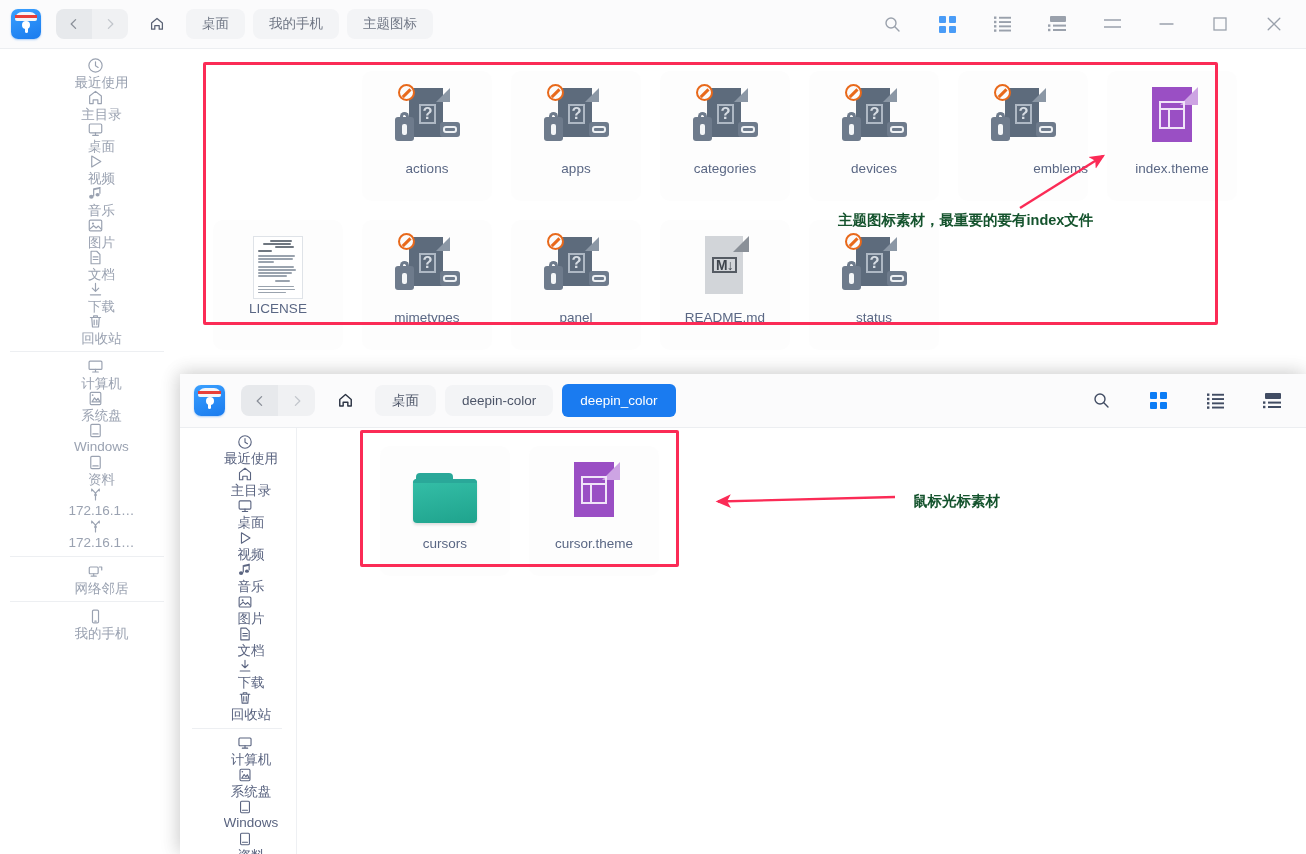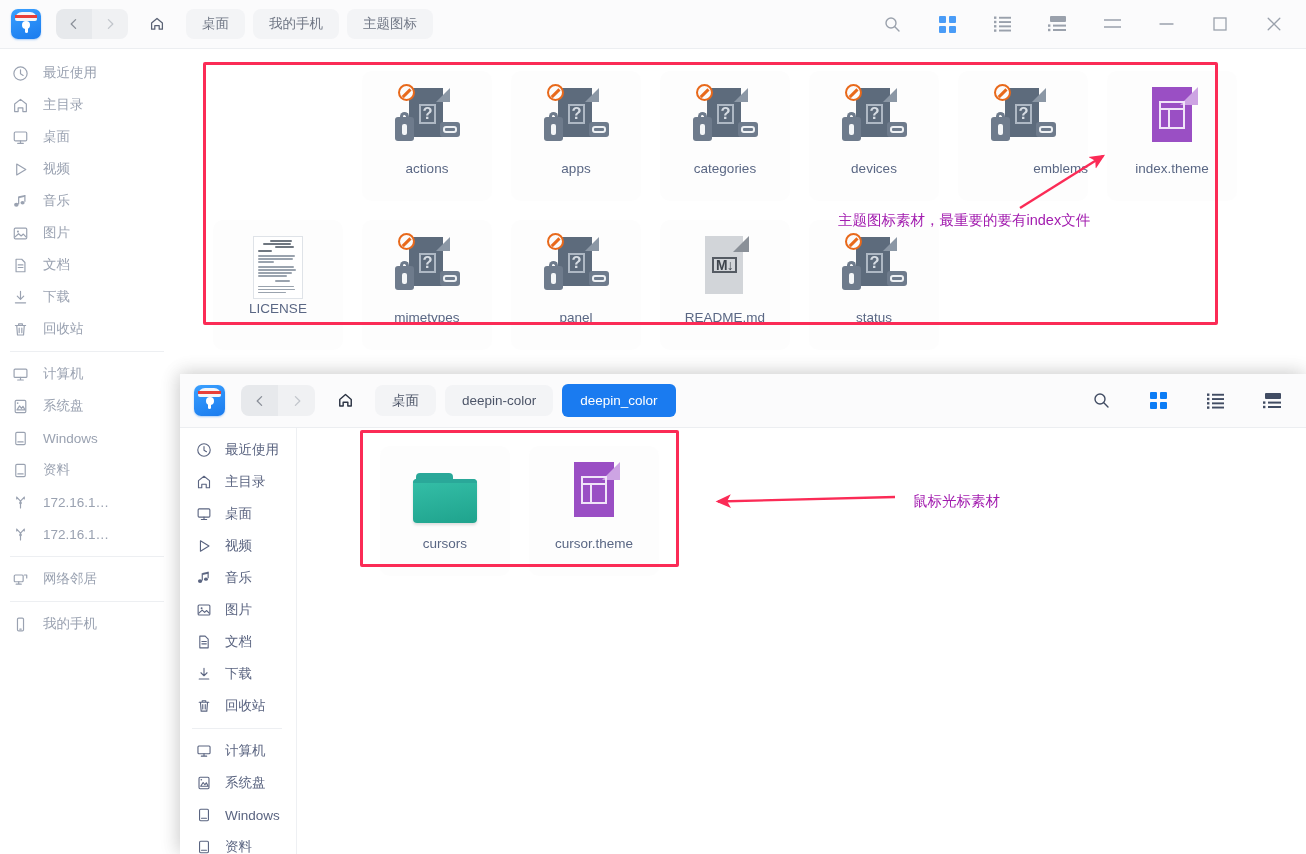--- a/index.html
+++ b/index.html
@@ -69,21 +69,21 @@
   .tbicon {
     display:flex;align-items:center;justify-content:center;
     color:#9aa1ac; flex:0 0 auto;
   }
   .tbicon.active { color:#4a9cf7; }
   .tbicon.dark { color:#414c63; }
   .tbicon.dark-active { color:#0c7cf5; }
 
   
   .sidebar { position:absolute; left:0; background:#ffffff; overflow:hidden; }
-  .sb-item { display:flex; align-items:center; cursor:default; }
+  .sb-item { display:flex; align-items:center; cursor:default;flex-direction:column; }
   .sb-ico { display:flex; align-items:center; justify-content:center; color:#9aa2b1; flex:0 0 auto; }
   .sb-lab { color:#9aa2b1; white-space:nowrap; overflow:hidden; }
   .sb-sep { height:1px; background:#edeff2; }
 
   .sidebar.dark .sb-ico, .sidebar.dark .sb-lab { color:#5a6480; }
 
   
   .fileview { position:absolute; background:#ffffff; }
   .tile {
     position:absolute; background:#fdfdfd; border-radius:10px;
@@ -199,21 +199,21 @@
     border-color:transparent transparent #8a9098 transparent;
   }
   .ico-md .badge {
     position:absolute; left:30%; top:36%; width:38%; height:24%;
     border:2px solid #555b63; display:flex; align-items:center; justify-content:center;
     color:#3f454d; font-weight:bold; letter-spacing:-1px;
   }
 
   
   .annobox { position:absolute; border:3px solid #fb2b56; border-radius:2px; pointer-events:none; }
-  .annotext { position:absolute; color:#a21caf; font-weight:normal; white-space:nowrap; }
+  .annotext { position:absolute; color:#14532d; font-weight:bold; white-space:nowrap; }
   .annosvg { position:absolute; pointer-events:none; }
 </style>
 </head>
 <body>
 
 <div id="root">
 
   <div class="window" id="win1" style="left:0;top:0;width:1306px;height:854px;">
 
     <div class="titlebar" style="height:49px;padding:0 10px 0 8px;">

